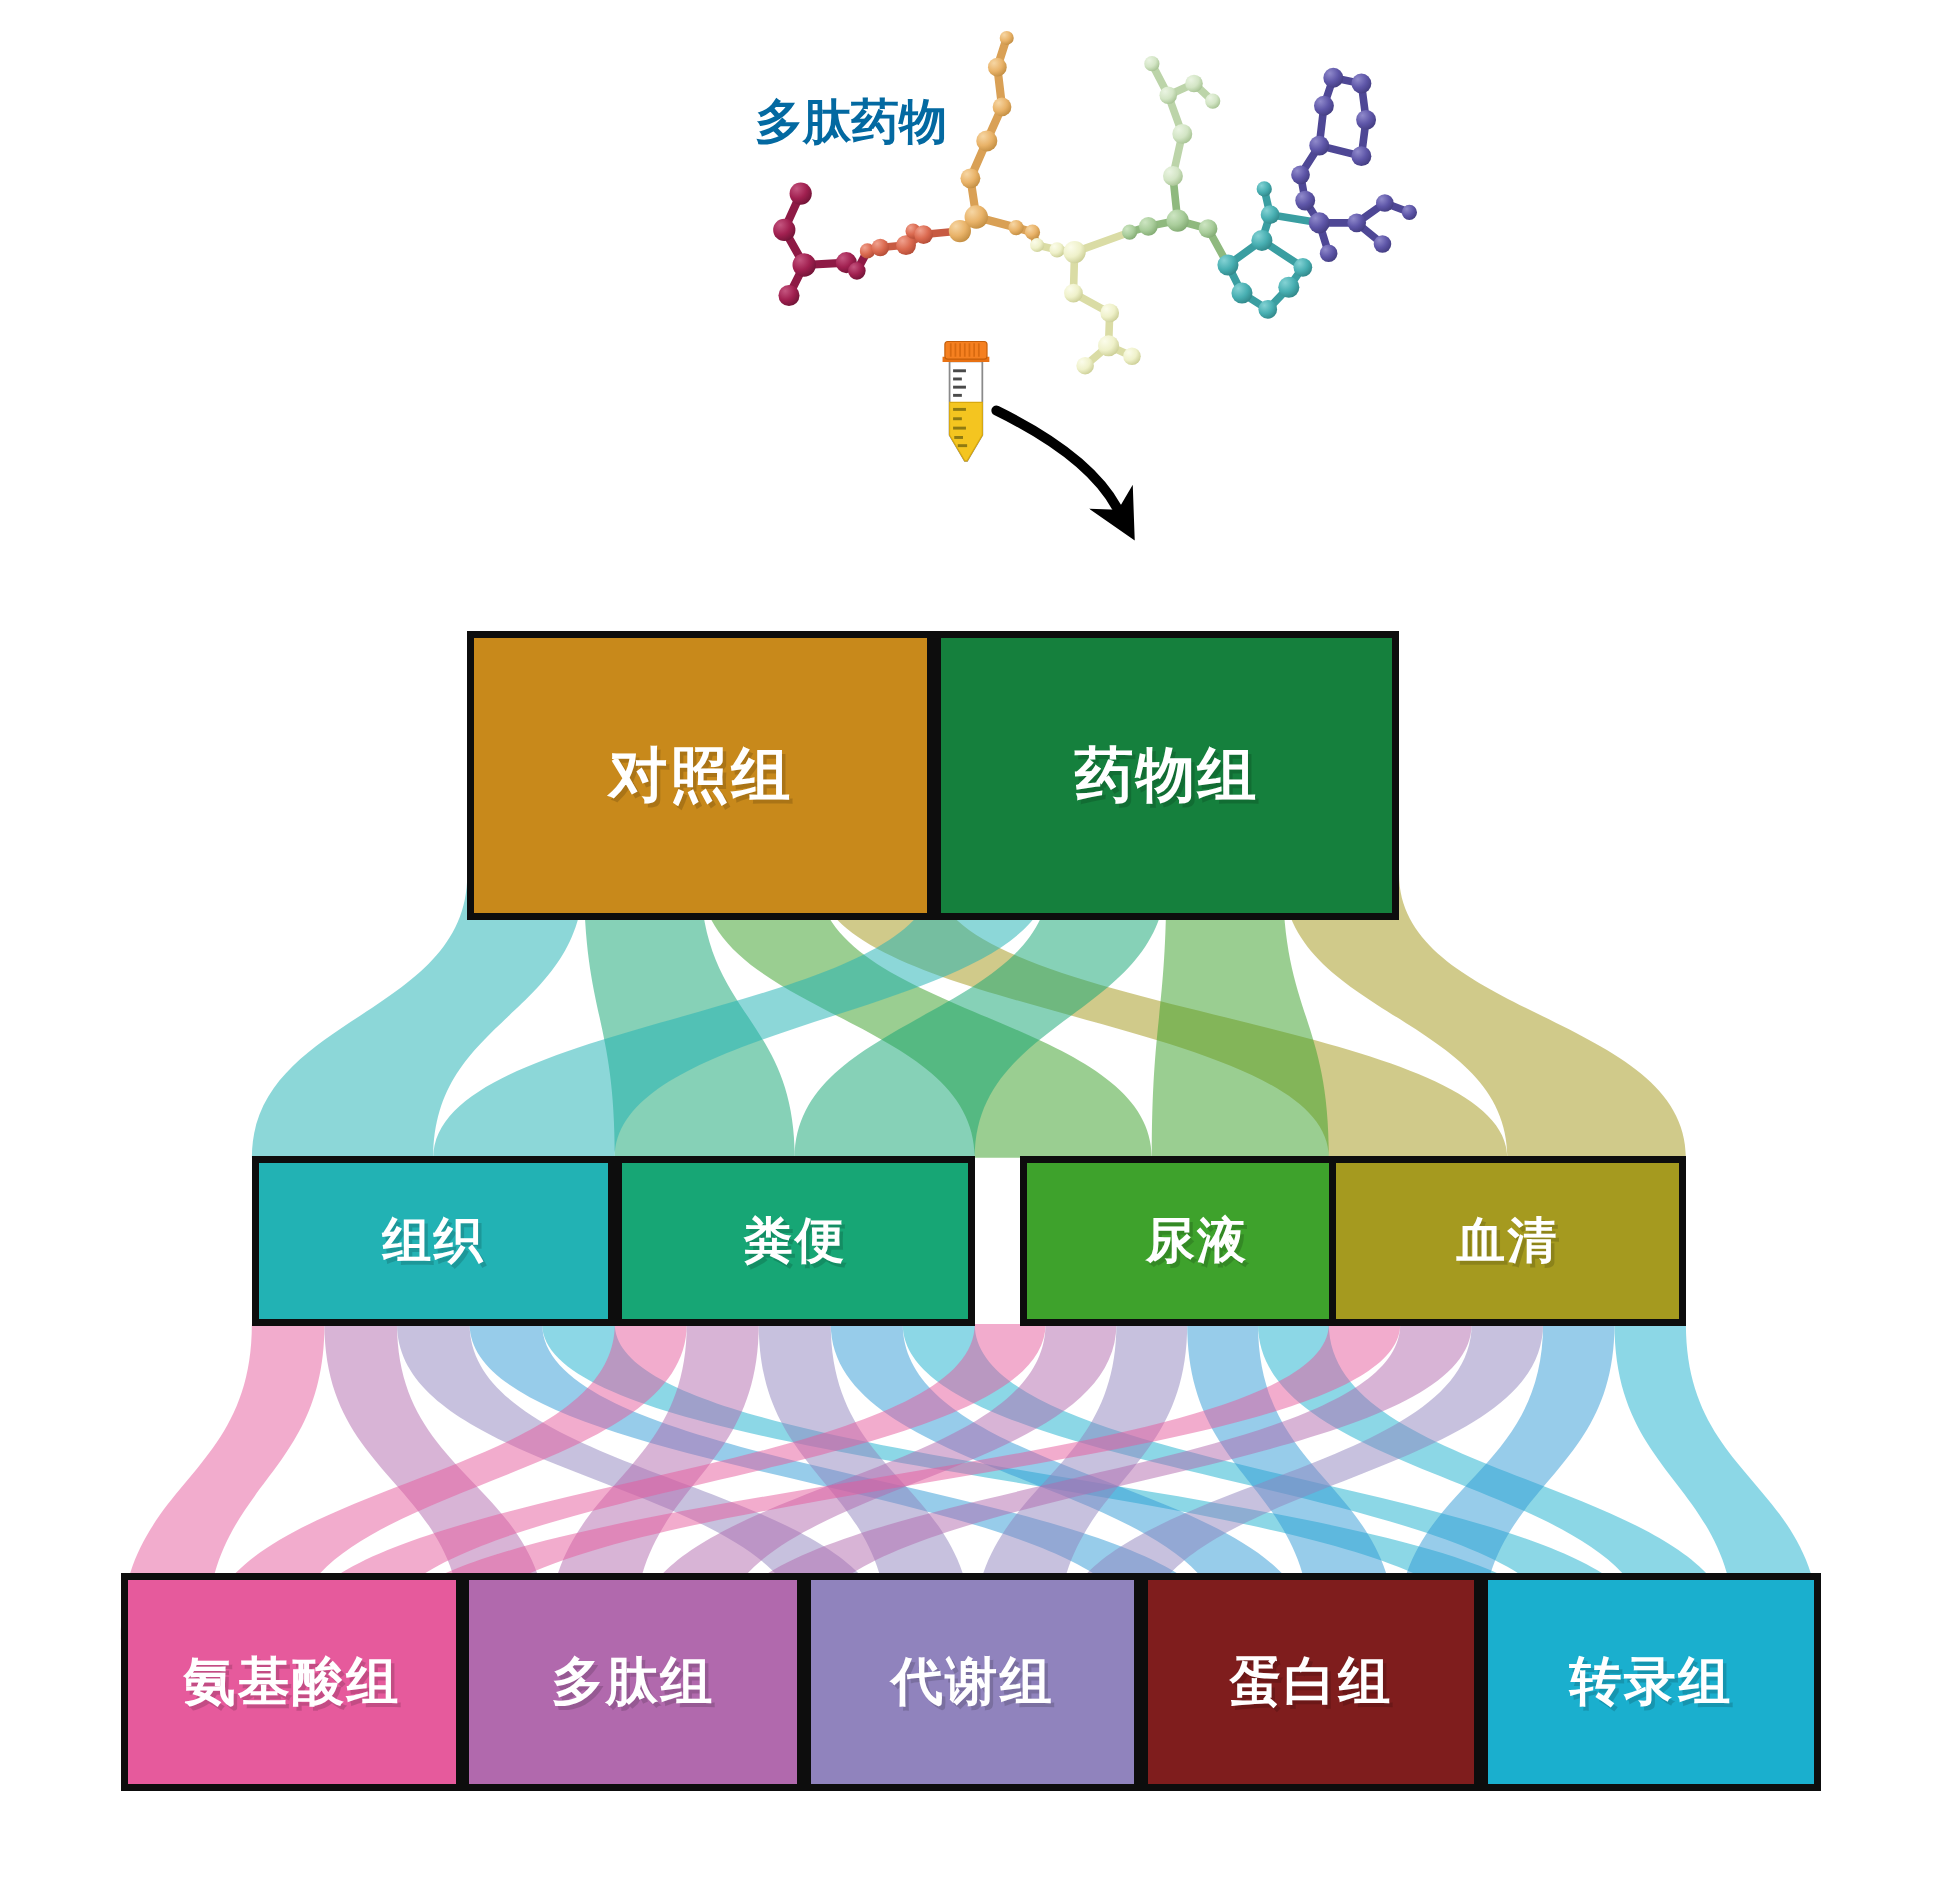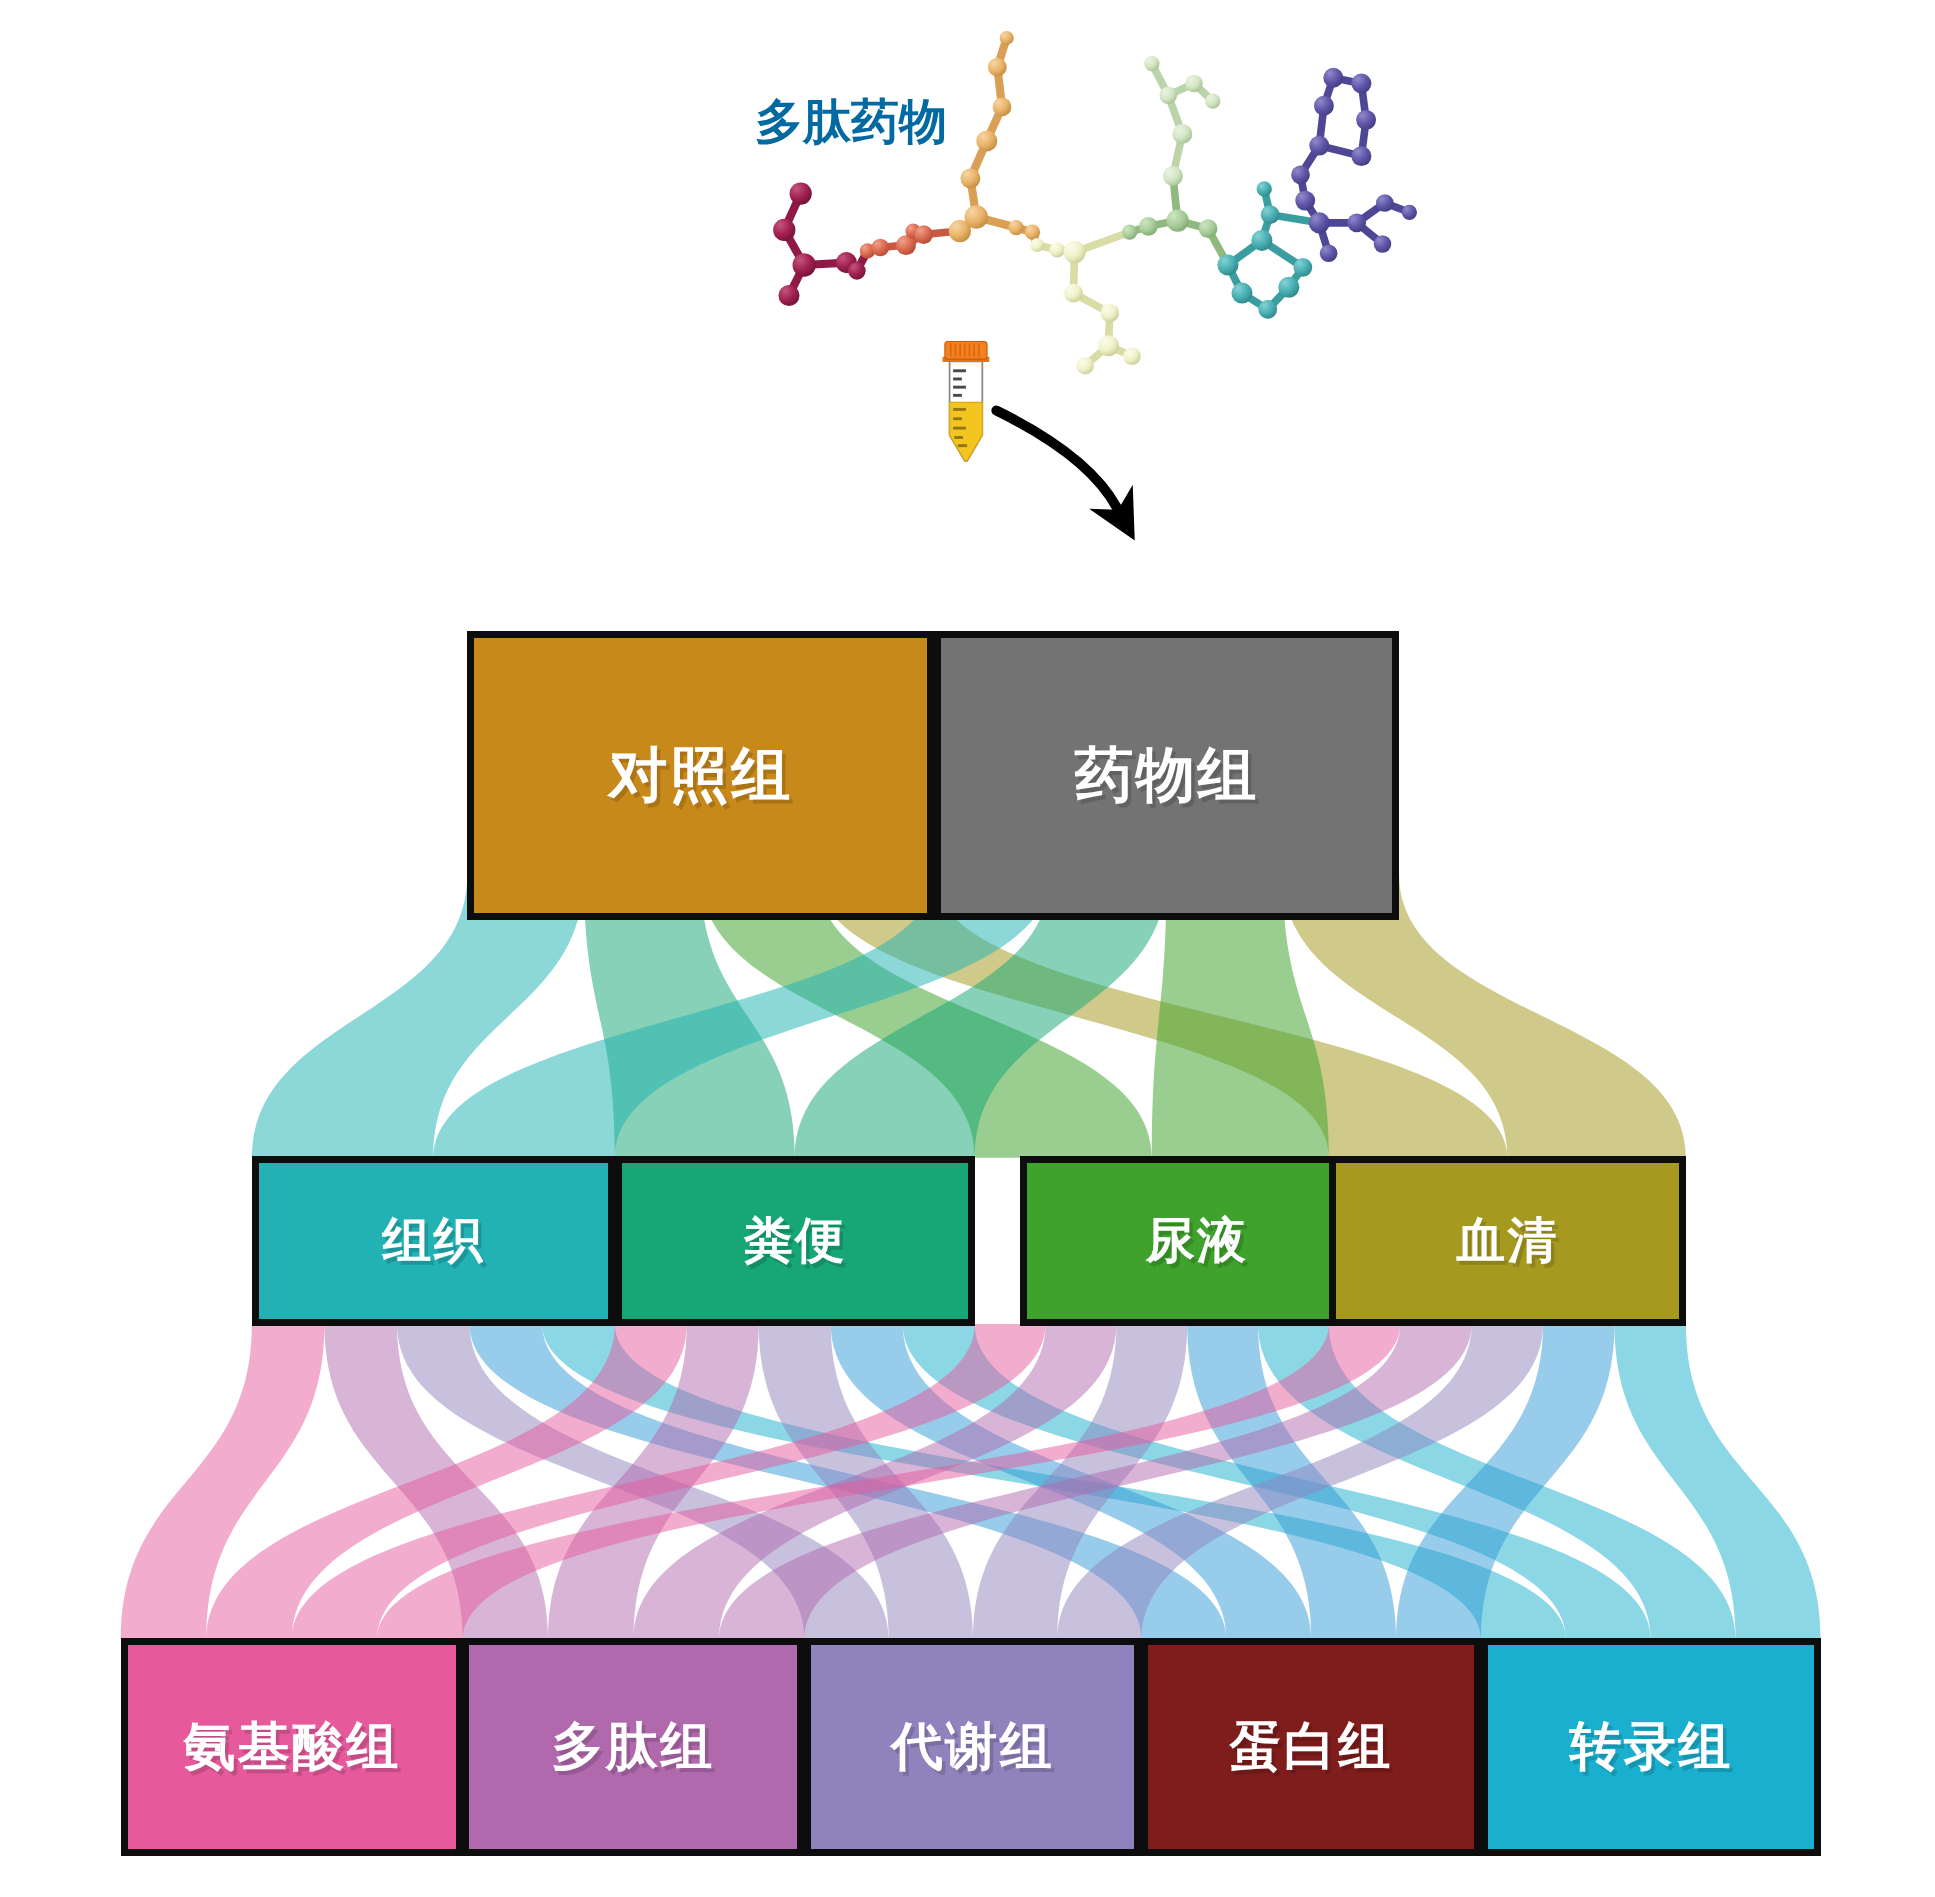--- a/index.html
+++ b/index.html
@@ -10,21 +10,21 @@
   #ribbons{position:absolute;left:0;top:0;z-index:1;}
   .box{
     position:absolute;z-index:3;box-sizing:border-box;border:7px solid #0d0d0d;
     display:flex;align-items:center;justify-content:center;
     color:#ffffff;font-weight:700;letter-spacing:2.3px;
     text-shadow:3.5px 3.5px 0 rgba(0,0,0,0.15);
     font-family:"Liberation Sans", sans-serif;
   }
   .row-groups{top:587px;height:289px;font-size:59px;margin-top:44px;}
   .row-samples{top:1156px;height:170px;font-size:49px;}
-  .row-omics{top:1638px;height:218px;font-size:52px;}
+  .row-omics{top:1573px;height:218px;font-size:52px;}
   #box-control{left:467px;width:467px;}
   #box-drug{left:934px;width:465px;}
   #box-tissue{left:252px;width:363px;}
   #box-feces{left:615px;width:360px;}
   #box-urine{left:1020px;width:354px;}
   #box-serum{left:1329px;width:357px;}
   #box-aa{left:121px;width:342px;}
   #box-peptide{left:462px;width:342px;}
   #box-metab{left:804px;width:337px;}
   #box-protein{left:1141px;width:340px;}
@@ -265,21 +265,21 @@
         <line x1="1648" y1="587" x2="1648" y2="610"></line>
       <line x1="1656" y1="587" x2="1656" y2="610"></line>
         <line x1="1664" y1="587" x2="1664" y2="610"></line>
       <line x1="1672" y1="587" x2="1672" y2="610"></line>
     </g>
   </g>
   <path d="M1702,702 C1796,748 1872,802 1908,868" fill="none" stroke="#000" stroke-width="17" stroke-linecap="round" marker-end="url(#ah)"></path>
 </svg>
 
 <div class="box row-groups" id="box-control" style="background: rgb(200, 137, 27);">对照组</div>
-<div class="box row-groups" id="box-drug" style="background: #737373;">药物组</div>
+<div class="box row-groups" id="box-drug" style="background: #15803d;">药物组</div>
 <div class="box row-samples" id="box-tissue" style="background: rgb(34, 178, 180);">组织</div>
 <div class="box row-samples" id="box-feces" style="background: rgb(23, 166, 117);">粪便</div>
 <div class="box row-samples" id="box-urine" style="background: rgb(62, 162, 44);">尿液</div>
 <div class="box row-samples" id="box-serum" style="background: rgb(165, 154, 31);">血清</div>
 <div class="box row-omics" id="box-aa" style="background: rgb(230, 90, 156);">氨基酸组</div>
 <div class="box row-omics" id="box-peptide" style="background: rgb(177, 105, 173);">多肽组</div>
 <div class="box row-omics" id="box-metab" style="background: rgb(144, 131, 189);">代谢组</div>
 <div class="box row-omics" id="box-protein" style="background: #7f1d1d;">蛋白组</div>
 <div class="box row-omics" id="box-transcript" style="background: rgb(26, 175, 206);">转录组</div>
 

